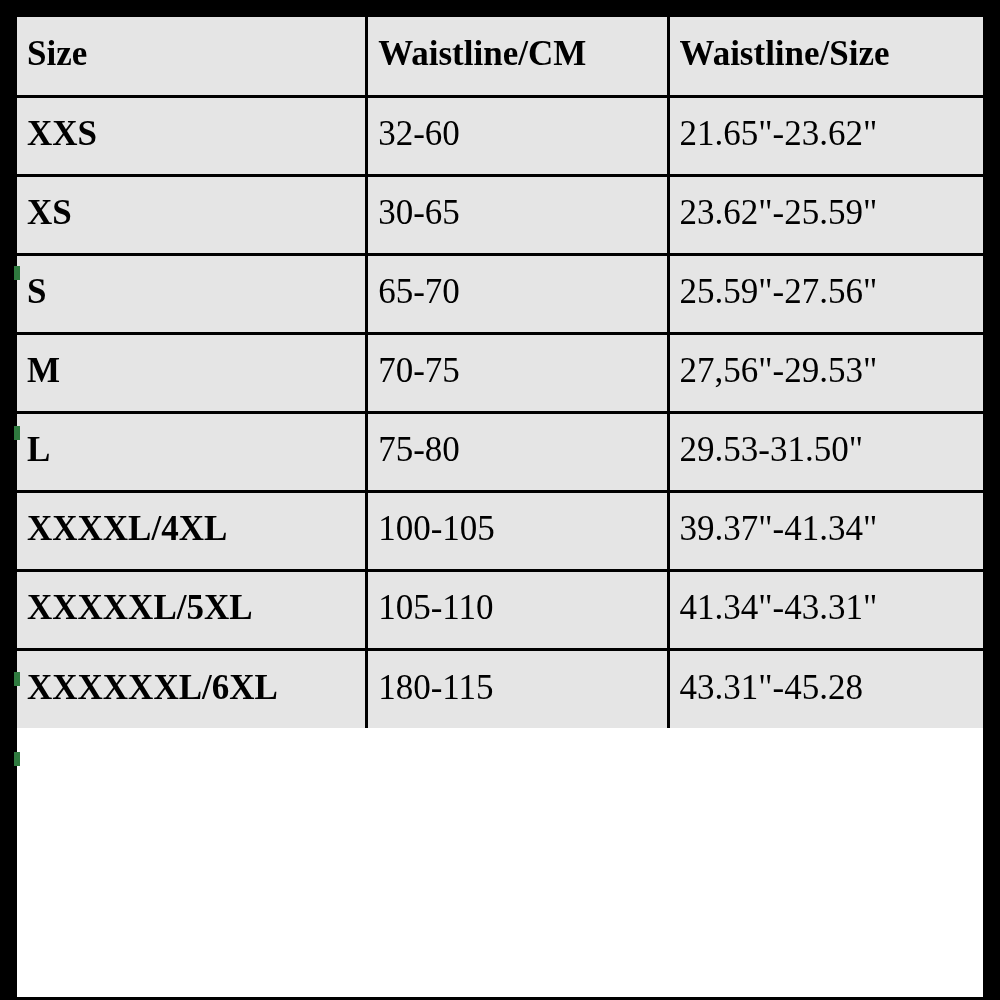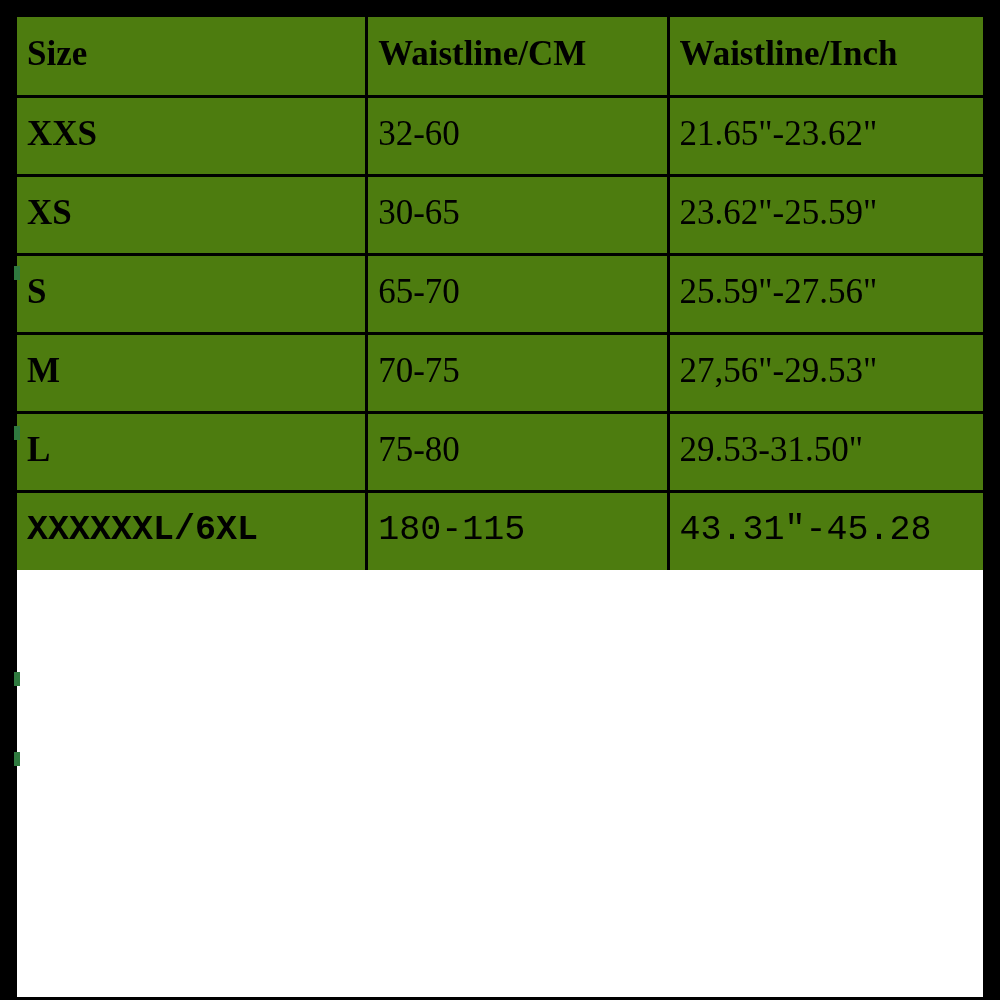--- a/index.html
+++ b/index.html
@@ -26,21 +26,21 @@
     background: #ffffff;
     box-sizing: border-box;
     border: 3px solid #000000;
     height: 986px;
     overflow: hidden;
   }
   table.size-chart {
     width: 100%;
     border-collapse: collapse;
     table-layout: fixed;
-    background: #4d7c0f;
+    background: #e5e5e5;
   }
   table.size-chart col.c1 { width: 36.2%; }
   table.size-chart col.c2 { width: 31.2%; }
   table.size-chart col.c3 { width: 32.6%; }
 
   table.size-chart th,
   table.size-chart td {
     border: 3px solid #000000;
     padding: 2px 10px 4px 10px;
     text-align: left;
@@ -70,21 +70,20 @@
   table.size-chart tr th:first-child,
   table.size-chart tr td:first-child {
     border-left: none;
   }
   table.size-chart tr th:last-child,
   table.size-chart tr td:last-child {
     border-right: none;
   }
   table.size-chart tr:last-child td {
     border-bottom: none;
-    font-family: Liberation Mono, monospace;
   }
   
   .green-notch {
     position: absolute;
     left: 14px;
     width: 6px;
     height: 14px;
     background: #2f7a3f;
     pointer-events: none;
   }
@@ -97,21 +96,21 @@
     <table class="size-chart">
       <colgroup>
         <col class="c1">
           <col class="c2">
           <col class="c3">
       </colgroup>
       <thead>
         <tr>
           <th>Size</th>
           <th>Waistline/CM</th>
-          <th>Waistline/Inch</th>
+          <th>Waistline/Size</th>
         </tr>
       </thead>
       <tbody>
         <tr>
           <td class="size-cell">XXS</td>
           <td class="val-cell">32-60</td>
           <td class="val-cell">21.65"-23.62"</td>
         </tr>
         <tr>
           <td class="size-cell">XS</td>
@@ -127,20 +126,30 @@
           <td class="size-cell">M</td>
           <td class="val-cell">70-75</td>
           <td class="val-cell">27,56"-29.53"</td>
         </tr>
         <tr>
           <td class="size-cell">L</td>
           <td class="val-cell">75-80</td>
           <td class="val-cell">29.53-31.50"</td>
         </tr>
         <tr>
+          <td class="size-cell">XXXXL/4XL</td>
+          <td class="val-cell">100-105</td>
+          <td class="val-cell">39.37"-41.34"</td>
+        </tr>
+        <tr>
+          <td class="size-cell">XXXXXL/5XL</td>
+          <td class="val-cell">105-110</td>
+          <td class="val-cell">41.34"-43.31"</td>
+        </tr>
+        <tr>
           <td class="size-cell">XXXXXXL/6XL</td>
           <td class="val-cell">180-115</td>
           <td class="val-cell">43.31"-45.28</td>
         </tr>
       </tbody>
     </table>
   </div>
 
   <div class="green-notch" style="top:266px;"></div>
   <div class="green-notch" style="top:426px;"></div>

